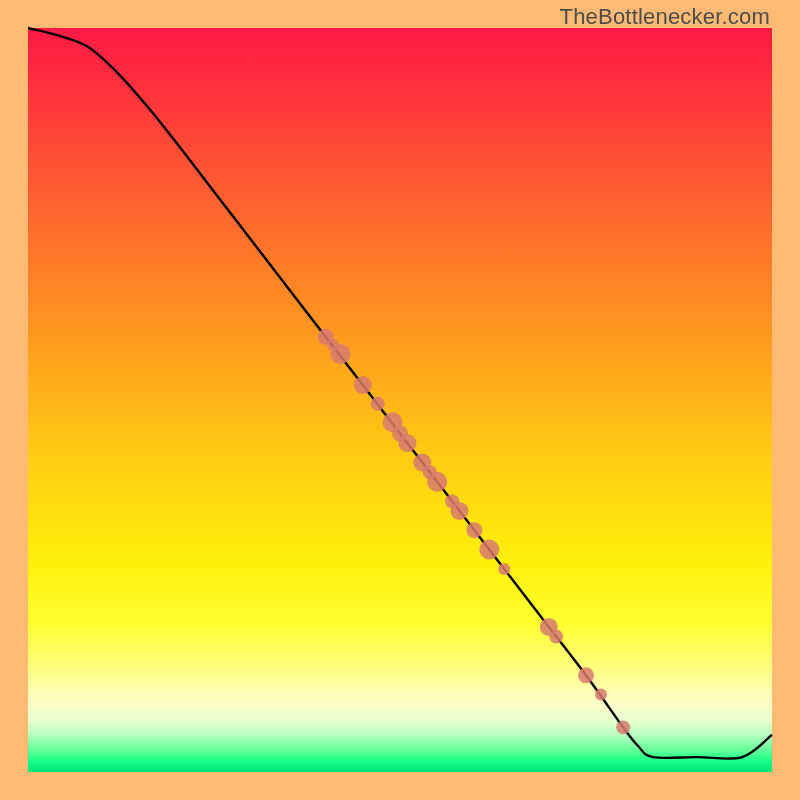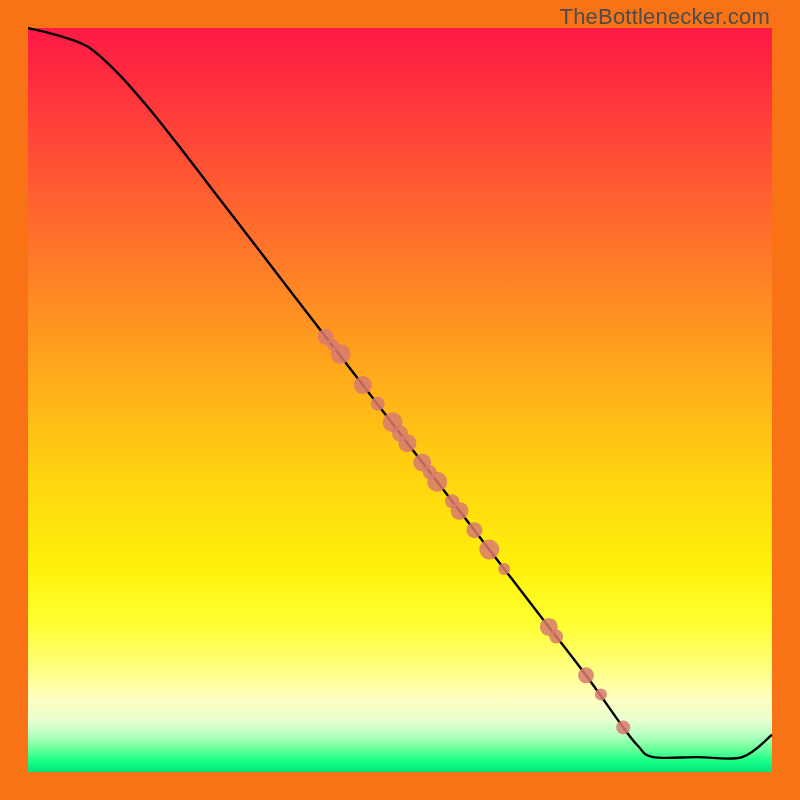--- a/index.html
+++ b/index.html
@@ -8,21 +8,21 @@
     width: 800px;
     height: 800px;
     background: #000;
     overflow: hidden;
     font-family: Arial, Helvetica, sans-serif;
   }
   .frame {
     position: absolute;
     left: 0; top: 0;
     width: 800px; height: 800px;
-    background: #f97316;
+    background: #fdba74;
   }
   .plot {
     position: absolute;
     left: 28px;
     top: 28px;
     width: 744px;
     height: 744px;
     
     background: linear-gradient(to bottom,
       #ff1a44 0%,

